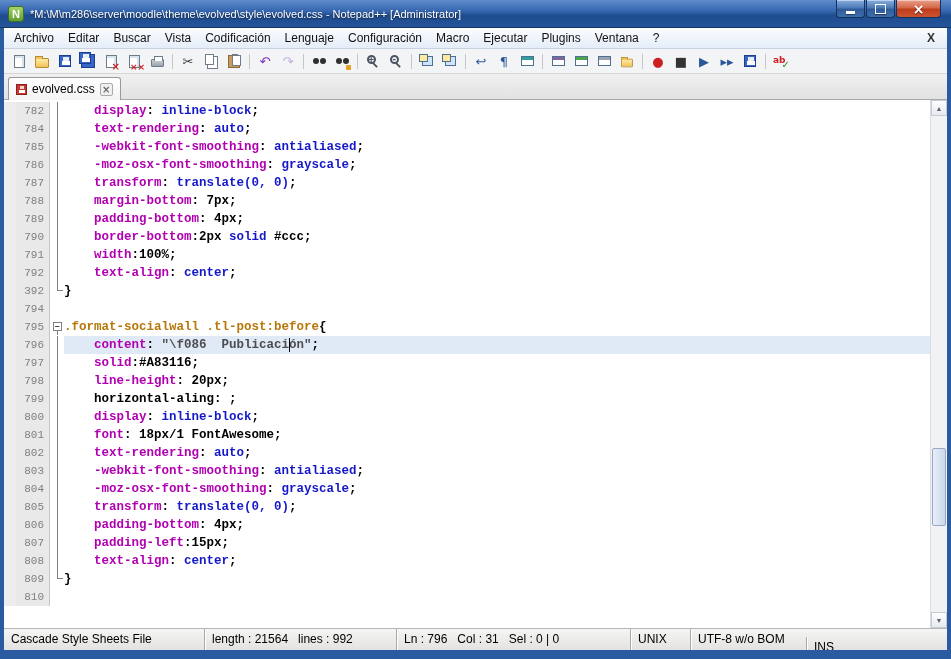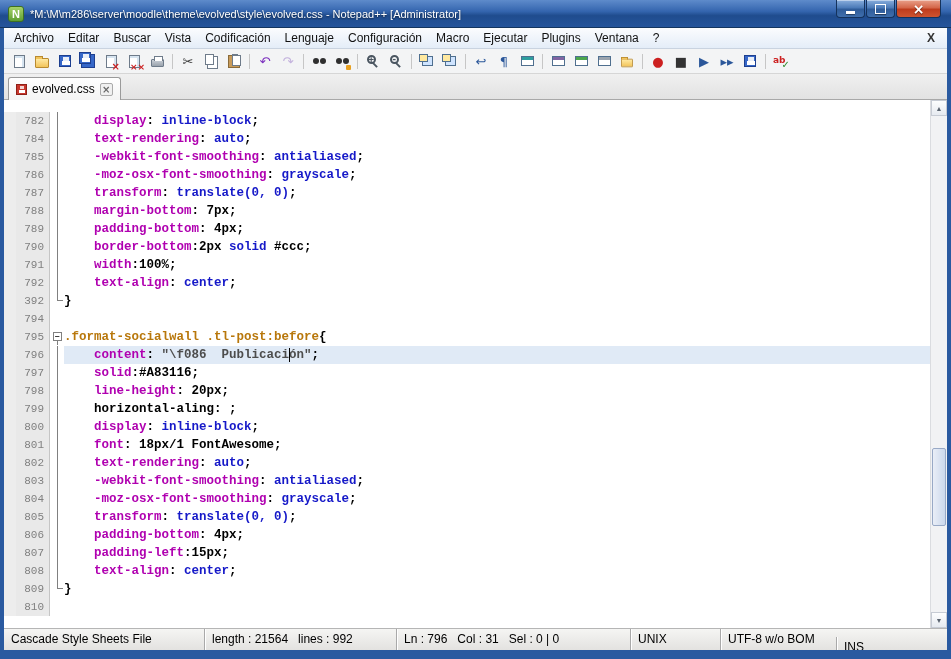--- a/index.html
+++ b/index.html
@@ -105,21 +105,21 @@
   .tab-floppy{width:11px;height:11px;background:#C8372D;border:1px solid #8F2018;position:relative;display:inline-block;}
   .tab-floppy::before{content:"";position:absolute;top:1px;left:3px;width:4px;height:3px;background:#F4D7D4;}
   .tab-floppy::after{content:"";position:absolute;bottom:1px;left:2px;width:6px;height:3px;background:#FFF;}
   .tab-close{
     font:bold 10px/11px "DejaVu Sans",sans-serif;color:#666;border:1px solid #AAA;background:#F0F0F0;
     width:13px;height:13px;text-align:center;border-radius:2px;
   }
 
   
   .editor{flex:1;position:relative;background:#FFF;overflow:hidden;}
-  .code-lines{position:absolute;left:0;top:2px;right:13px;margin-top:10px;}
+  .code-lines{position:absolute;left:0;top:2px;right:13px;}
   .row{display:flex;height:18px;}
   .bm{width:12px;flex:0 0 12px;background:#EDEDED;}
   .ln{
     width:34px;flex:0 0 34px;background:#E9E9E9;border-right:1px solid #C5C5C5;
     font:11px/18px "Liberation Mono","DejaVu Sans Mono",monospace;color:#808080;
     text-align:right;padding-right:5px;
   }
   .fold{width:14px;flex:0 0 14px;position:relative;background:#FFF;}
   .f-line{position:absolute;left:7px;top:0;bottom:0;width:1px;background:#808080;}
   .f-end{position:absolute;left:7px;top:0;width:6px;height:9px;border-left:1px solid #808080;border-bottom:1px solid #808080;}
@@ -154,21 +154,21 @@
   }
 
   
   .statusbar{
     height:22px;flex:0 0 22px;display:flex;align-items:stretch;
     background:linear-gradient(#F5F5F3,#E3E2E0);border-top:1px solid #B5B5B5;
   }
   .seg{font-size:12px;line-height:21px;padding:0 7px;white-space:pre;overflow:hidden;color:#000;}
   .seg + .seg{border-left:1px solid #A9A9A9;box-shadow:inset 1px 0 0 #FFF;}
   .seg1{width:200px;} .seg2{width:192px;} .seg3{width:234px;}
-  .seg4{width:90px;} .seg5{width:116px;} .seg6{flex:1;margin-top:8px;}
+  .seg4{width:60px;} .seg5{width:116px;} .seg6{flex:1;margin-top:8px;}
 </style>
 </head>
 <body>
 
 <div class="window">
 
   <div class="titlebar">
     <span class="app-icon"></span>
     <span class="title-text">*M:\M\m286\server\moodle\theme\evolved\style\evolved.css - Notepad++ [Administrator]</span>
     <span class="win-controls">

